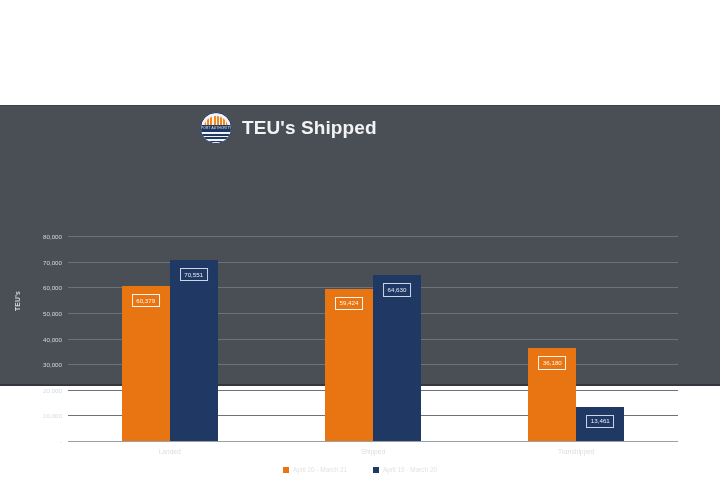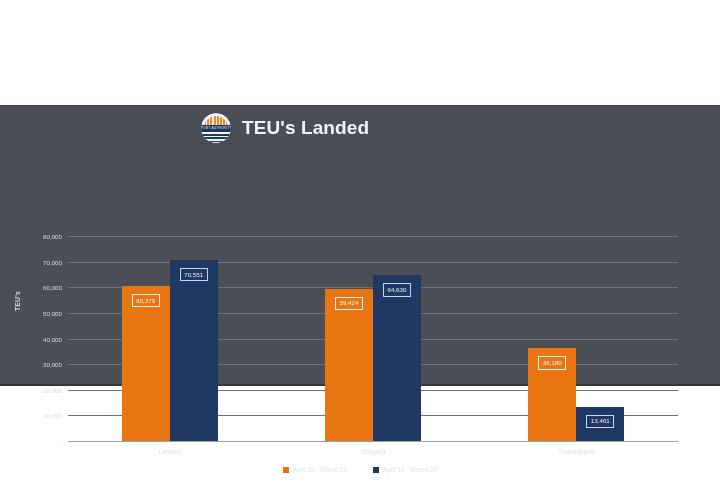--- a/index.html
+++ b/index.html
@@ -218,21 +218,21 @@
   <div id="panel">
 
     <div id="title-row">
       <div id="logo">
         <div class="sun"></div>
         <div class="band">
           <span>PORT AUTHORITY</span>
         </div>
         <div class="waves"></div>
       </div>
-      <div id="chart-title">TEU's Landed</div>
+      <div id="chart-title">TEU's Shipped</div>
     </div>
 
     <div id="ylabel">TEU's</div>
 
     <div id="plot">
         <div class="gridline base" style="top: 205px;">
           <div class="ytick">-</div>
         </div>
         <div class="gridline" style="top: 179.375px;">
           <div class="ytick">10,000</div>

